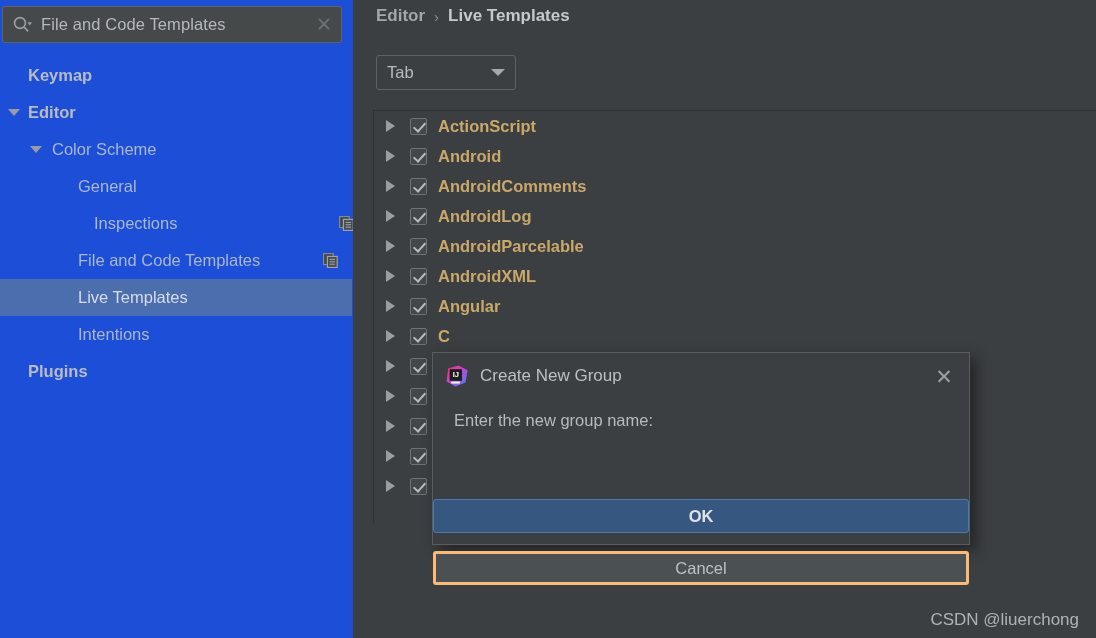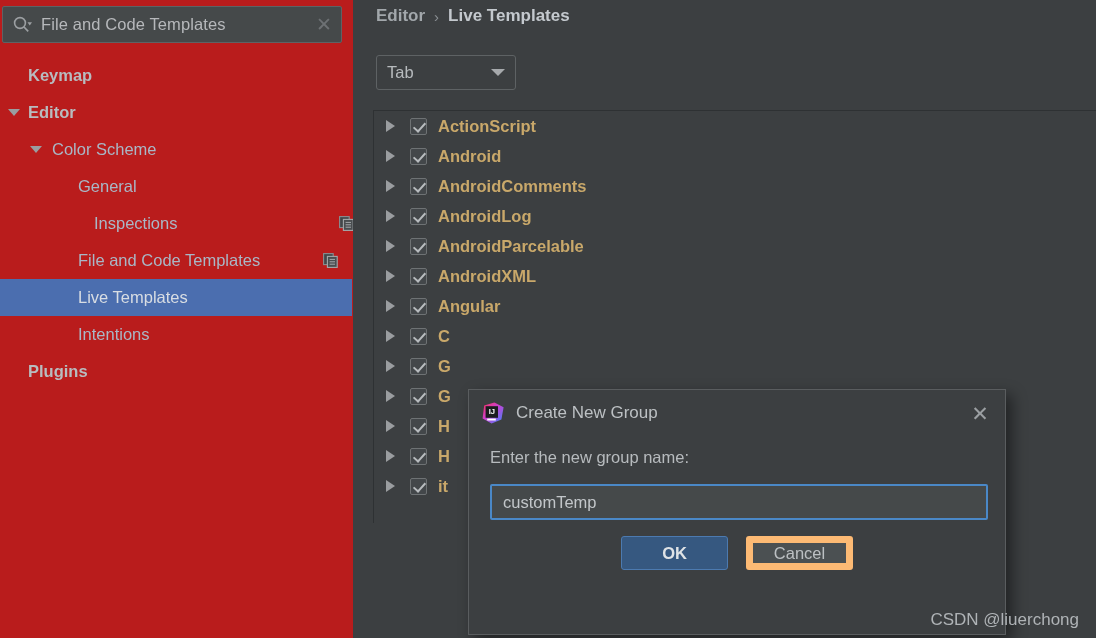--- a/index.html
+++ b/index.html
@@ -15,21 +15,21 @@
     position: relative;
     width: 1096px; height: 638px;
     background: #3c3f41;
   }
 
   
   #sidebar {
     position: absolute;
     left: 0; top: 0;
     width: 421px; height: 638px;
-    background: #b91c1c;
+    background: #1d4ed8;
     border-right: 1px solid #2b2b2b;
   }
   .search-wrap {
     position: absolute;
     left: 2px; top: 6px;
     width: 340px; height: 37px;
     background: #45494a;
     border: 1px solid #5e6264;
     border-radius: 2px;
     display: flex;
@@ -193,26 +193,25 @@
   .tpl-name {
     color: #c9a86a;
     font-size: 16.5px;
     font-weight: bold;
     white-space: nowrap;
   }
 
   
   #dialog {
     position: absolute;
-    left: 468px; top: 352px;
-    width: 538px; height: 246px;
+    left: 432px; top: 352px;
+    width: 538px; height: 193px;
     background: #3c3f41;
     border: 1px solid #5a5d5f;
     box-shadow: 6px 6px 14px rgba(0,0,0,0.45);
-    margin-top: 37px;
   }
   .dlg-titlebar {
     position: absolute;
     left: 0; top: 0;
     width: 100%; height: 46px;
     display: flex;
     align-items: center;
     padding: 0 14px 0 12px;
   }
   .dlg-logo {
@@ -253,39 +252,40 @@
     color: #c2c6c9;
     font-size: 16.5px;
   }
   .dlg-buttons {
     position: absolute;
     left: 0; top: 146px;
     width: 100%;
     display: flex;
     justify-content: center;
     gap: 18px;
+    flex-direction: column;
   }
   .btn {
     height: 34px;
     min-width: 107px;
     display: flex;
     align-items: center;
     justify-content: center;
     font-size: 16.5px;
     border-radius: 3px;
   }
   .btn-primary {
     background: #365880;
     border: 1px solid #4c7ab0;
     color: #dfe3e6;
     font-weight: bold;
   }
   .btn-default {
     background: #4b5052;
-    border: 7px solid #fdba74;
+    border: 3px solid #fdba74;
     color: #bcc0c3;
   }
 
   
   #watermark {
     position: absolute;
     right: 17px; bottom: 8px;
     color: #b9bdc0;
     font-size: 17px;
     opacity: 0.92;
@@ -509,21 +509,20 @@
           <text x="10.8" y="13.4" font-family="'Liberation Sans',sans-serif" font-size="7.6" font-weight="bold" fill="#ffffff" text-anchor="middle">IJ</text>
           <rect x="6.2" y="17.6" width="8.6" height="1.9" fill="#ffffff"></rect>
         </svg>
       </div>
       <div class="dlg-title">Create New Group</div>
       <div class="dlg-close">✕</div>
     </div>
 
     <div class="dlg-prompt">Enter the new group name:</div>
 
-    <div class="dlg-input" title="">customTemp</div>
 
     <div class="dlg-buttons">
       <div class="btn btn-primary">OK</div>
       <div class="btn btn-default">Cancel</div>
     </div>
   </div>
 
   <div id="watermark">CSDN @liuerchong</div>
 </div>
 

